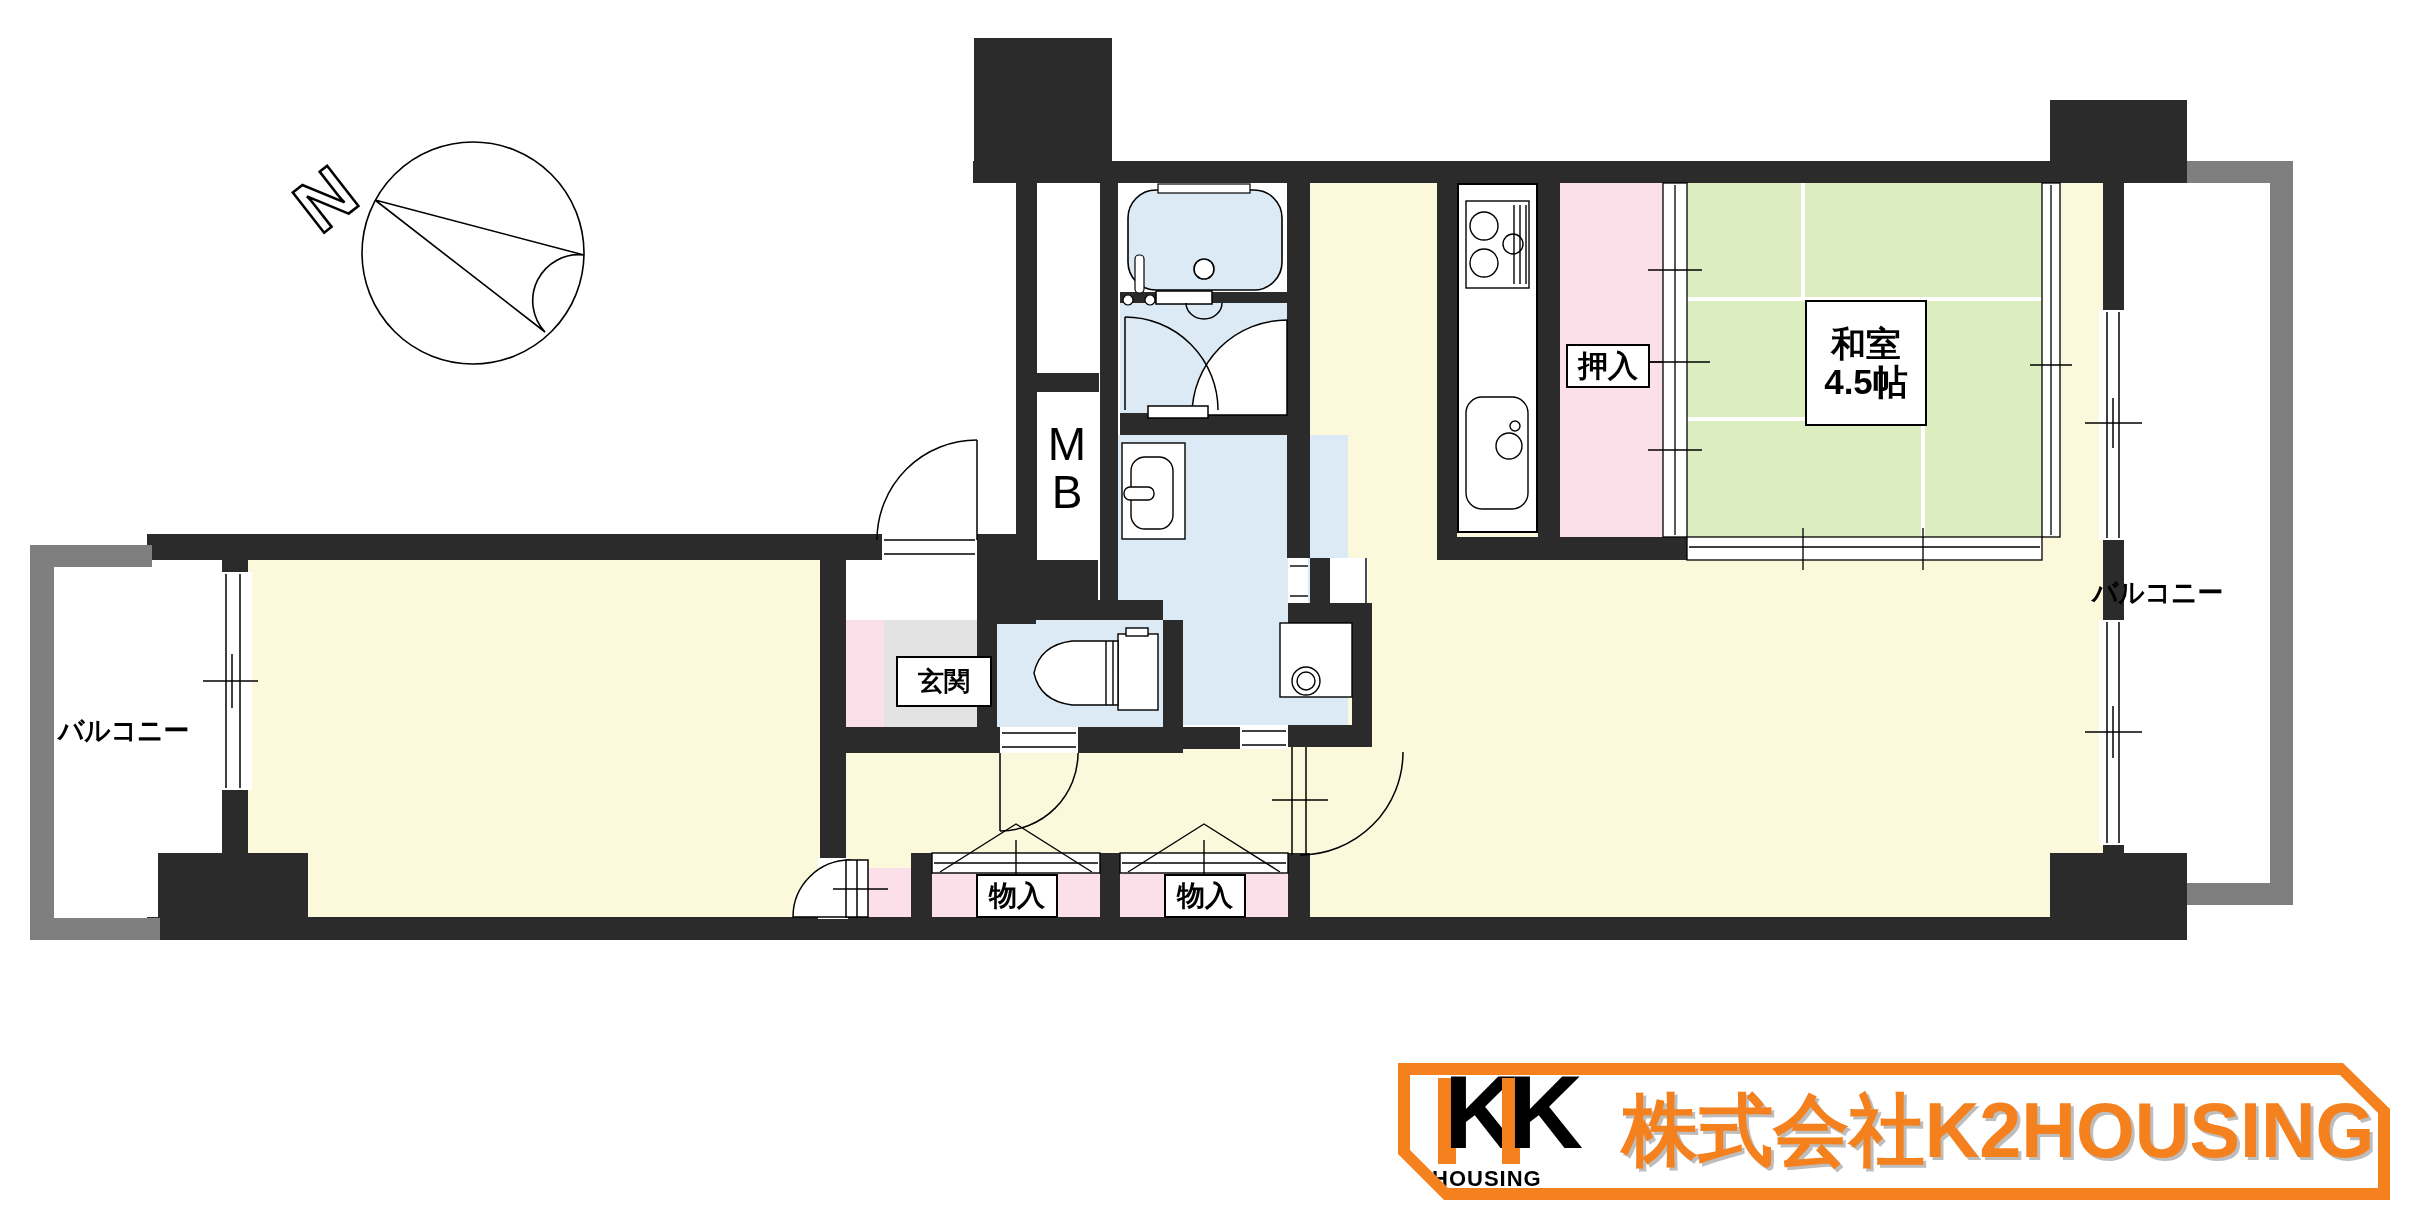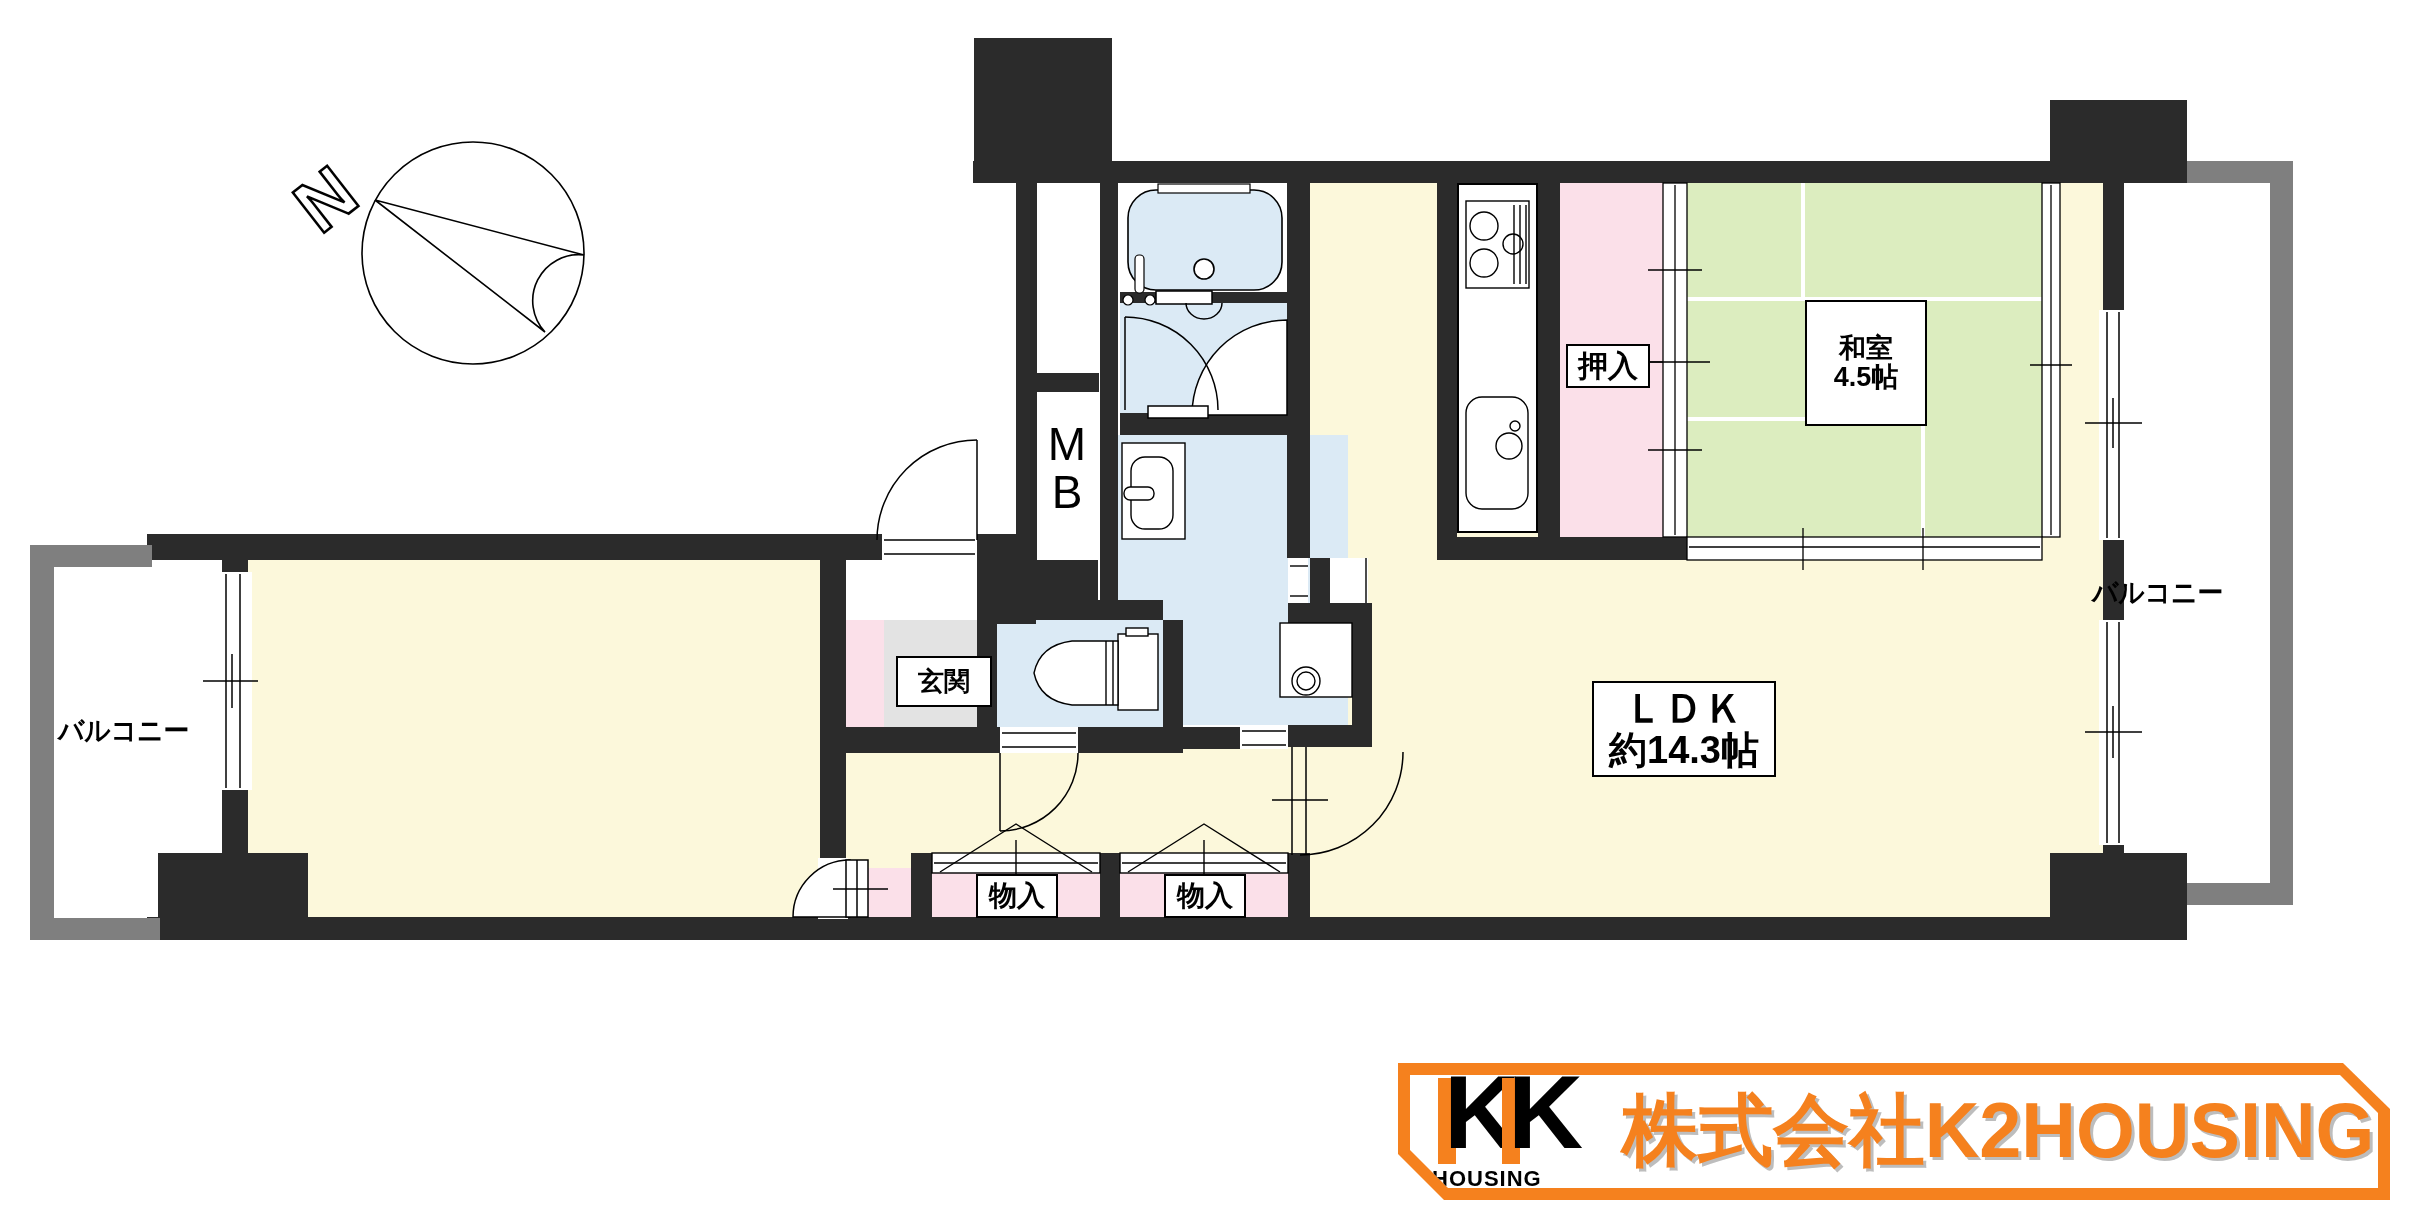--- a/index.html
+++ b/index.html
@@ -250,25 +250,21 @@
 
     <g stroke="#000" stroke-width="1.4" fill="none">
       <rect x="1466" y="397" width="62" height="112" rx="16" fill="#fff"></rect>
       <circle cx="1509" cy="446" r="13"></circle>
         <circle cx="1515" cy="426" r="5"></circle>
     </g>
 
     <line x1="1646" y1="362" x2="1663" y2="362" stroke="#000" stroke-width="1.3"></line>
   </svg>
 
-  <div class="lblbox" style="left:1592px;top:681px;width:180px;height:92px;font-size:40px">
-    <span>ＬＤＫ</span>
-    <span style="font-size:38px">約14.3帖</span>
-  </div>
-  <div class="lblbox" style="left:1805px;top:300px;width:118px;height:122px;font-size:27px">
+  <div class="lblbox" style="left:1805px;top:300px;width:118px;height:122px;font-size:35px">
     <span>和室</span>
     <span>4.5帖</span>
   </div>
   <div class="lblbox" style="left:896px;top:656px;width:92px;height:47px;font-size:26px">
     <span>玄関</span>
   </div>
   <div class="lblbox" style="left:1566px;top:344px;width:80px;height:40px;font-size:30px">
     <span>押入</span>
   </div>
   <div class="lblbox" style="left:976px;top:874px;width:78px;height:40px;font-size:28px">

